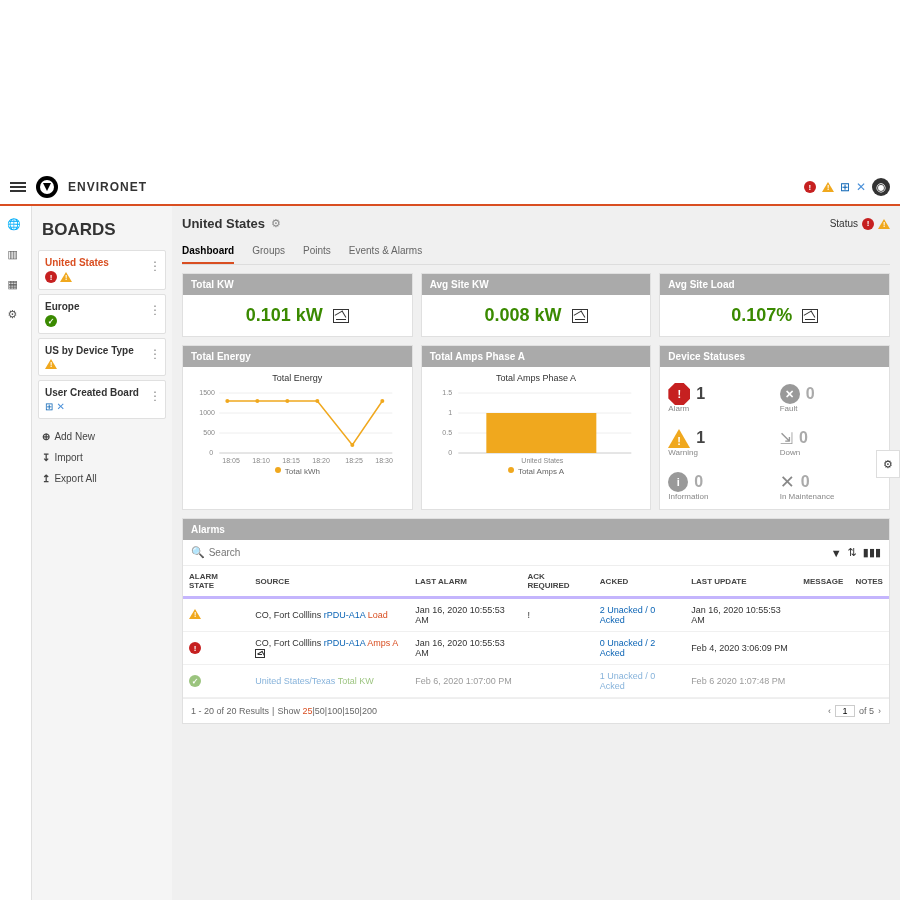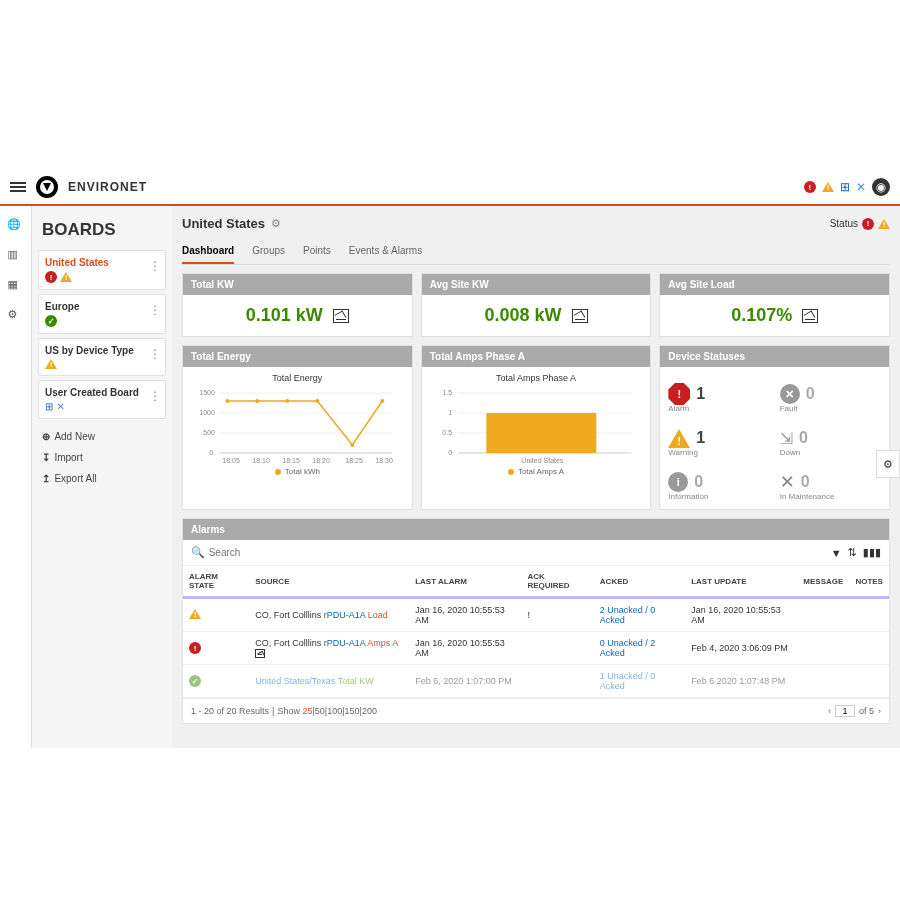--- a/index.html
+++ b/index.html
@@ -1,17 +1,17 @@
 <!DOCTYPE html>
 <html><head>
 <meta charset="utf-8">
 <style>
 * { box-sizing: border-box; margin: 0; padding: 0; }
 body { font-family: Arial, sans-serif; font-size: 11px; background: #fff; color: #333; }
-.app { display: flex; flex-direction: column; width: 900px; height: 748px; margin: 0 auto; padding-top: 170px; }
+.app { display: flex; flex-direction: column; width: 900px; height: 900px; margin: 0 auto; padding-top: 170px; }
 .topbar { display: flex; align-items: center; padding: 6px 10px; border-bottom: 2px solid #d94e21; }
 .hamburger { width: 16px; cursor: pointer; }
 .hamburger div { height: 2px; background: #333; margin: 2px 0; }
 .logo { width: 22px; height: 22px; border-radius: 50%; background: #000; margin: 0 10px; position: relative; }
 .logo::before { content: ''; position: absolute; top: 4px; left: 4px; width: 14px; height: 14px; background: #fff; border-radius: 50%; }
 .logo::after { content: ''; position: absolute; top: 7px; left: 7px; width: 0; height: 0; border-left: 4px solid transparent; border-right: 4px solid transparent; border-top: 8px solid #000; }
 .brand { font-weight: bold; font-size: 12px; letter-spacing: 1px; }
 .topbar-right { margin-left: auto; display: flex; align-items: center; gap: 6px; }
 .main { display: flex; flex: 1; overflow: hidden; }
 .leftrail { width: 32px; background: #fff; border-right: 1px solid #e0e0e0; display: flex; flex-direction: column; align-items: center; gap: 14px; padding-top: 12px; }
@@ -37,21 +37,21 @@
 .card { background: #fff; border: 1px solid #e0e0e0; flex: 1; }
 .card-hd { background: #aaa; color: #fff; font-size: 10px; font-weight: bold; padding: 5px 8px; }
 .card-body { padding: 10px; text-align: center; }
 .big-val { color: #3a8a00; font-size: 18px; font-weight: bold; display: inline-flex; align-items: center; gap: 10px; }
 .trend-ic { width: 16px; height: 14px; border: 1px solid #333; position: relative; }
 .trend-ic::before { content: ''; position: absolute; left: 2px; bottom: 2px; right: 2px; height: 1px; background: #333; }
 .trend-ic::after { content: ''; position: absolute; left: 2px; top: 2px; width: 60%; height: 60%; border-top: 1px solid #333; border-right: 1px solid #333; transform: rotate(-30deg); }
 .chart-card .card-body { padding: 6px 8px 4px; }
 .chart-title { font-size: 9px; text-align: center; margin-bottom: 2px; }
 .chart-svg { width: 100%; height: 80px; }
-.legend { text-align: center; font-size: 8px; color: #666; display: flex; align-items: center; justify-content: center; gap: 4px; }
+.legend { text-align: center; font-size: 8px; color: #666; display: flex; align-items: flex-start; justify-content: center; gap: 4px; }
 .legend .dot { width: 6px; height: 6px; border-radius: 50%; background: #f0a81e; display: inline-block; }
 .device-grid { display: grid; grid-template-columns: 1fr 1fr; gap: 6px 10px; padding: 8px; }
 .ds-item { display: flex; align-items: center; gap: 6px; }
 .ds-num { font-size: 16px; font-weight: bold; color: #444; }
 .ds-num.zero { color: #aaa; }
 .ds-lbl { font-size: 8px; color: #888; position: absolute; margin-top: 28px; }
 .ds-item { position: relative; height: 38px; }
 .alarms-card { background: #fff; border: 1px solid #e0e0e0; }
 .alarms-toolbar { display: flex; align-items: center; padding: 6px 8px; border-bottom: 1px solid #eee; gap: 6px; }
 .search-wrap { flex: 1; display: flex; align-items: center; gap: 4px; color: #aaa; }

